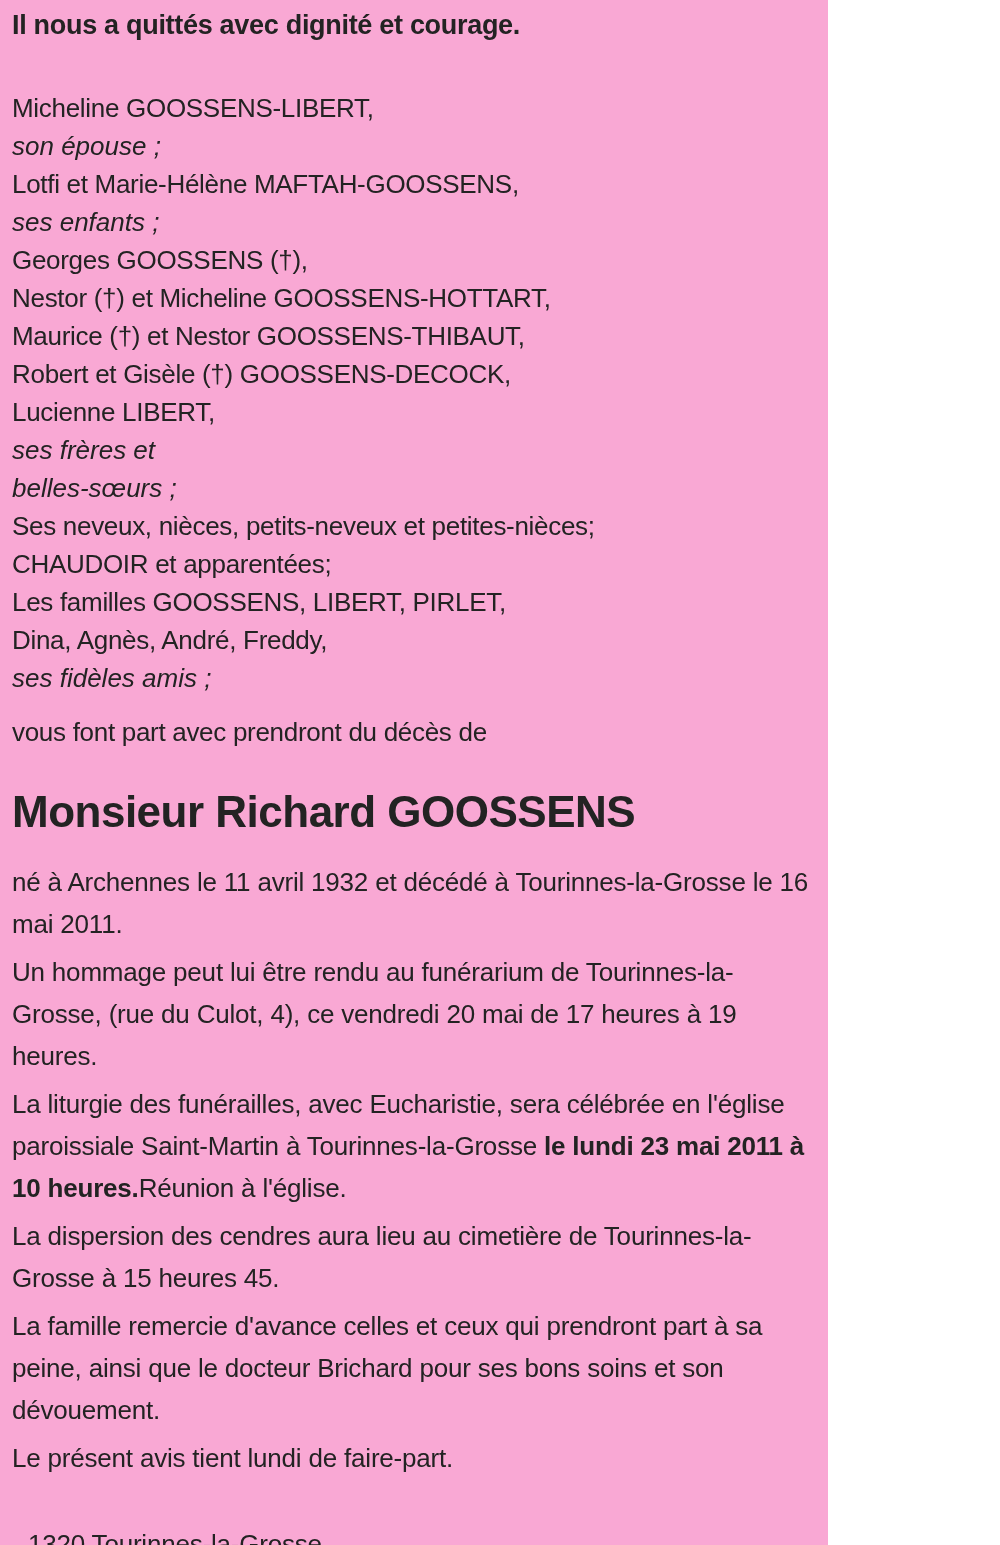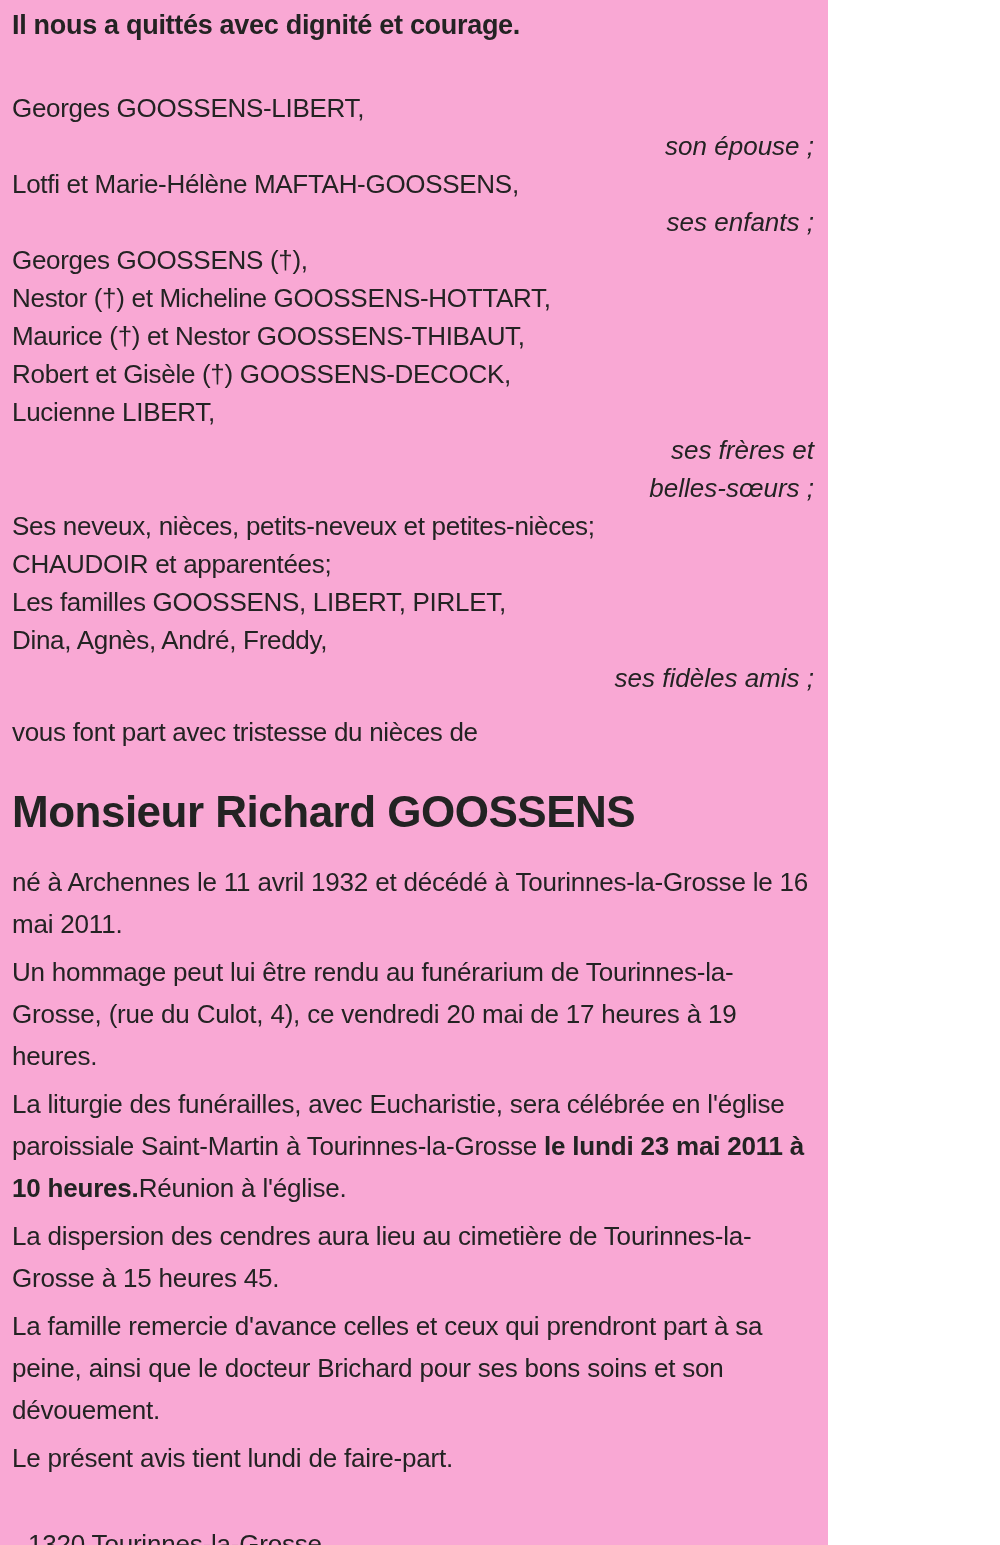--- a/index.html
+++ b/index.html
@@ -26,21 +26,20 @@
   .mourners p {
     margin: 0;
     font-size: 26px;
     line-height: 38px;
   }
   .mourners .name {
     letter-spacing: -0.3px;
     text-align: left;
   }
   .mourners .relation {
-    text-align: right;
     font-style: italic;
     letter-spacing: 0;
   }
   .intro {
     margin: 16px 0 0 0;
     font-size: 26px;
     line-height: 38px;
     letter-spacing: -0.3px;
   }
   .deceased {
@@ -67,42 +66,42 @@
   }
 </style>
 </head>
 <body>
 
 <div class="page">
 
   <p class="headline">Il nous a quittés avec dignité et courage.</p>
 
   <div class="mourners">
-    <p class="name">Georges GOOSSENS-LIBERT,</p>
+    <p class="name">Micheline GOOSSENS-LIBERT,</p>
     <p class="relation">son épouse ;</p>
 
     <p class="name">Lotfi et Marie-Hélène MAFTAH-GOOSSENS,</p>
     <p class="relation">ses enfants ;</p>
 
     <p class="name">Georges GOOSSENS (†),</p>
     <p class="name">Nestor (†) et Micheline GOOSSENS-HOTTART,</p>
     <p class="name">Maurice (†) et Nestor GOOSSENS-THIBAUT,</p>
     <p class="name">Robert et Gisèle (†) GOOSSENS-DECOCK,</p>
     <p class="name">Lucienne LIBERT,</p>
     <p class="relation">ses frères et</p>
     <p class="relation">belles-sœurs ;</p>
 
     <p class="name">Ses neveux, nièces, petits-neveux et petites-nièces;</p>
     <p class="name">CHAUDOIR et apparentées;</p>
     <p class="name">Les familles GOOSSENS, LIBERT, PIRLET,</p>
     <p class="name">Dina, Agnès, André, Freddy,</p>
     <p class="relation">ses fidèles amis ;</p>
   </div>
 
-  <p class="intro">vous font part avec tristesse du nièces de</p>
+  <p class="intro">vous font part avec prendront du décès de</p>
 
   <h1 class="deceased">Monsieur Richard GOOSSENS</h1>
 
   <p class="para">né à Archennes le 11 avril 1932 et décédé à Tourinnes-la-Grosse le 16 mai 2011.</p>
 
   <p class="para">Un hommage peut lui être rendu au funérarium de Tourinnes-la-Grosse, (rue du Culot, 4), ce vendredi 20 mai de 17 heures à 19 heures.</p>
 
   <p class="para"><span>La liturgie des funérailles, avec Eucharistie, sera célébrée en l'église paroissiale Saint-Martin à Tourinnes-la-Grosse </span><strong>le lundi 23 mai 2011 à 10 heures.</strong><span>Réunion à l'église.</span></p>
 
   <p class="para">La dispersion des cendres aura lieu au cimetière de Tourinnes-la-Grosse à 15 heures 45.</p>

